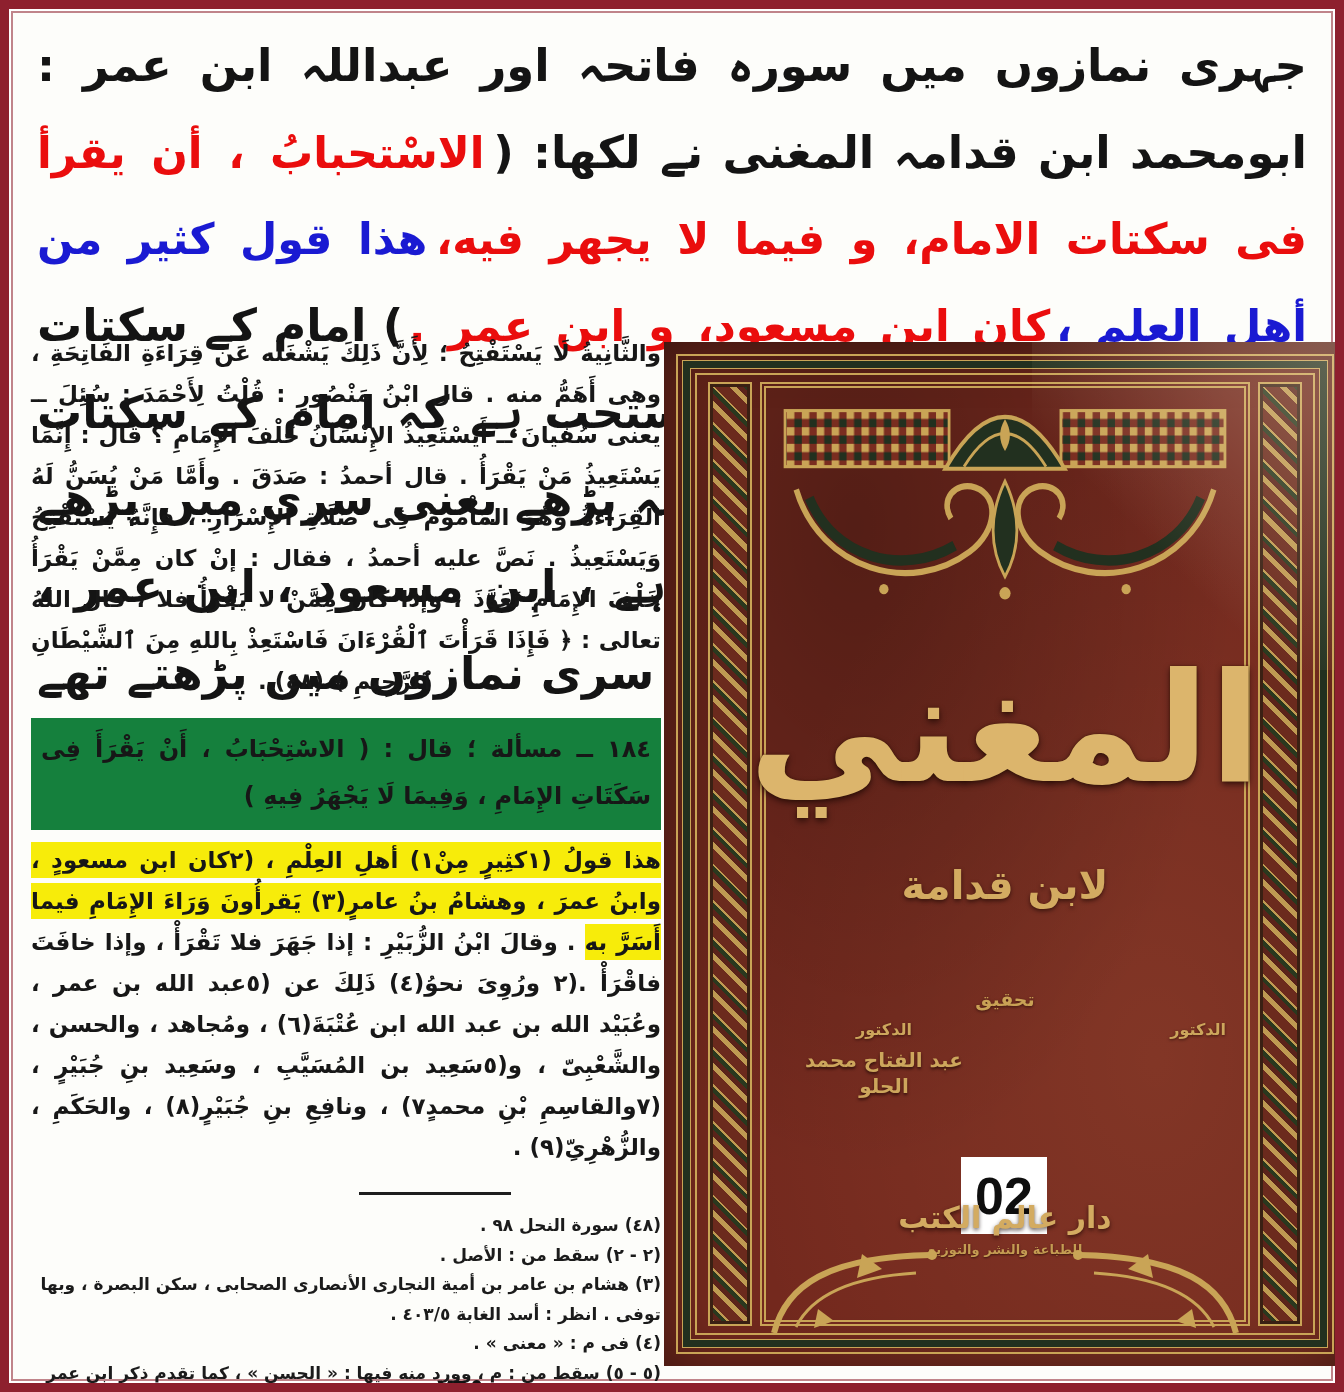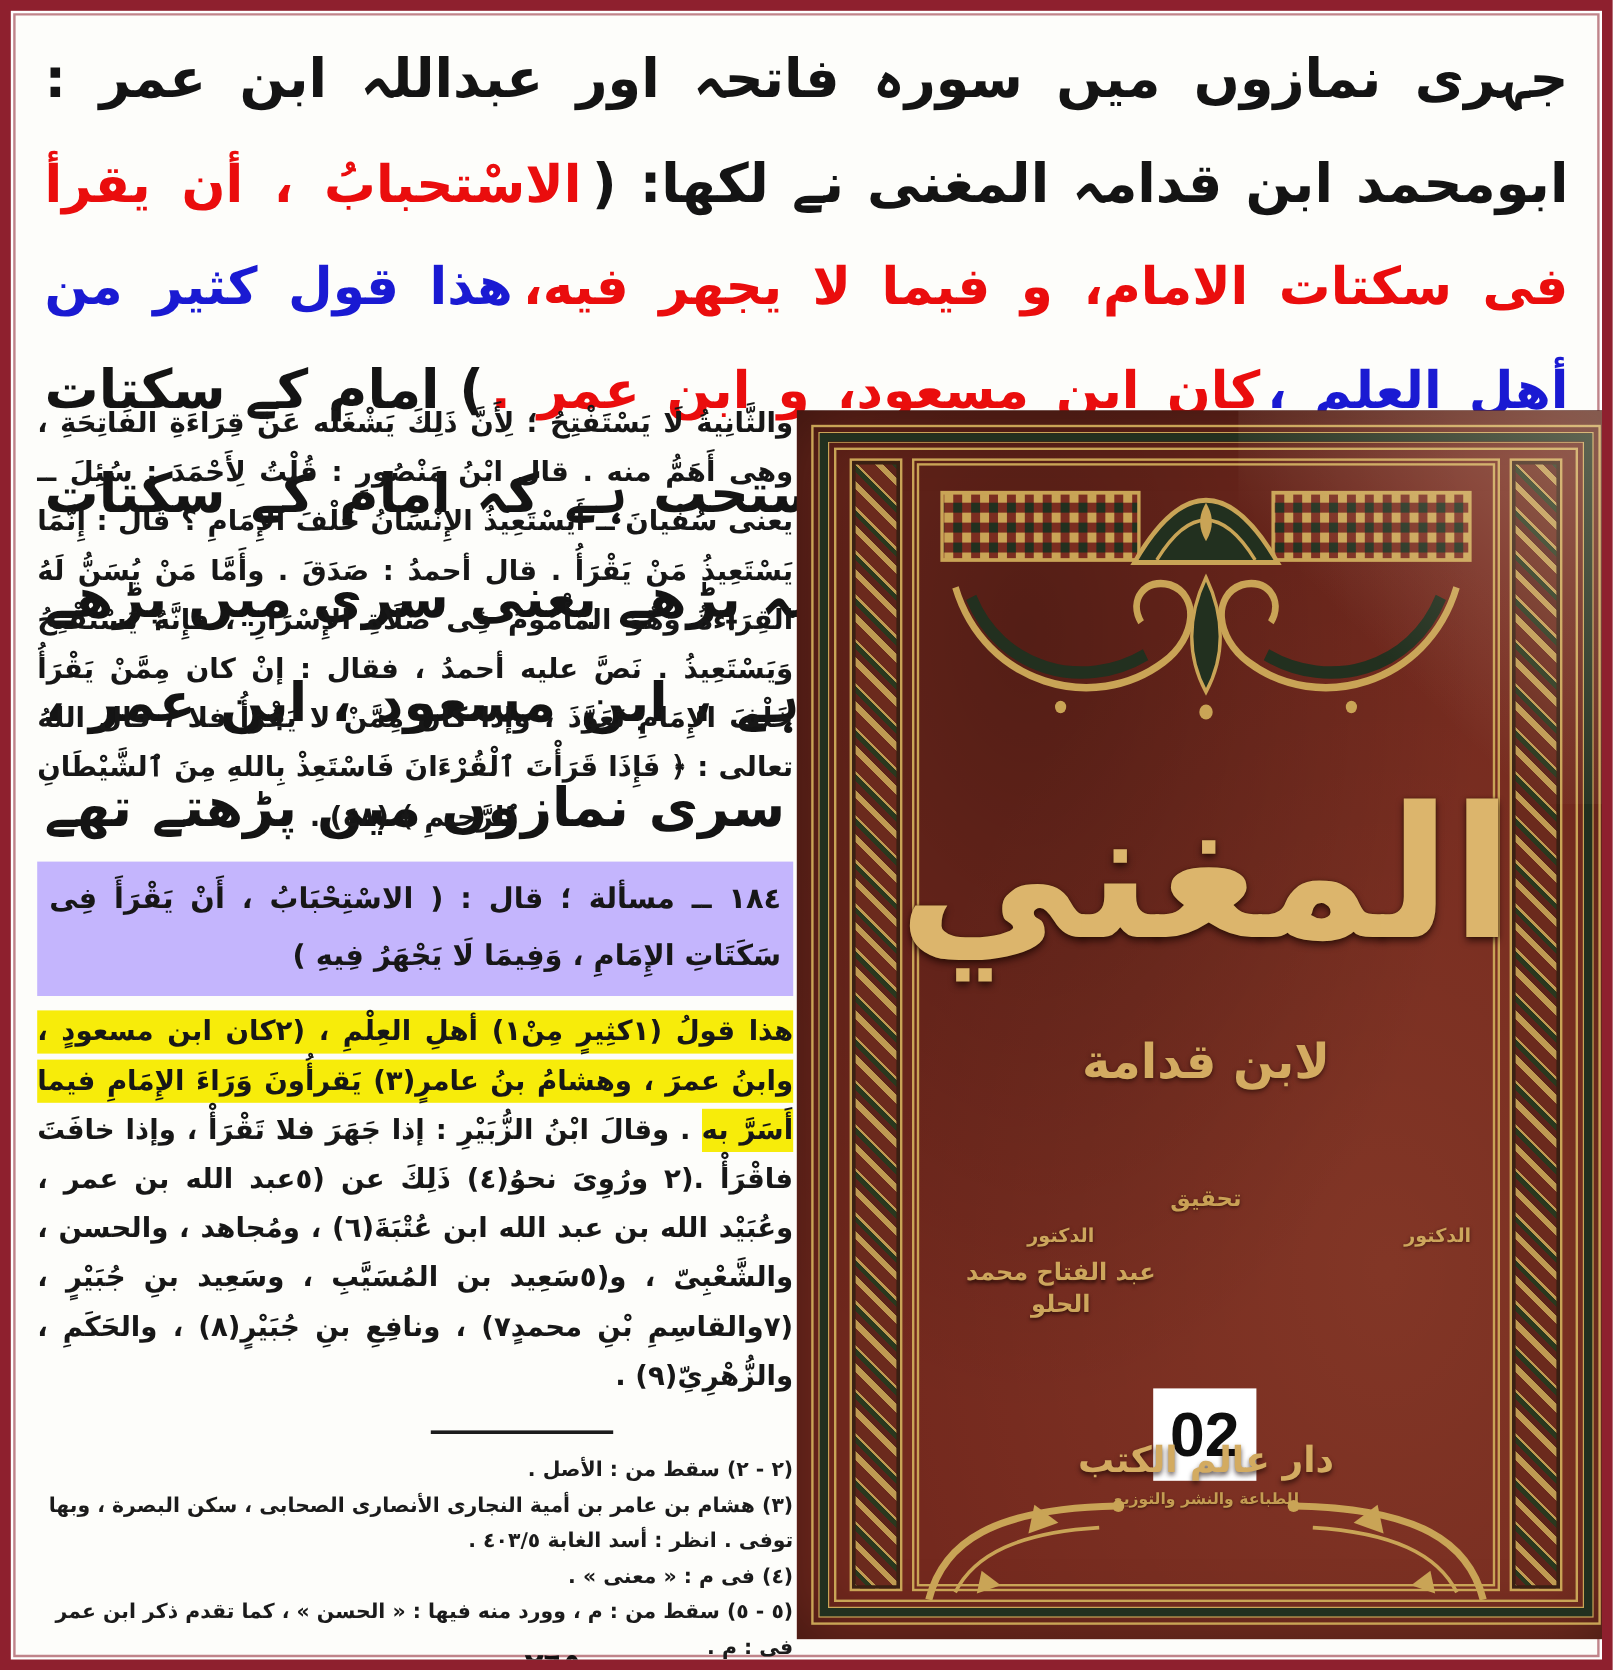--- a/index.html
+++ b/index.html
@@ -29,21 +29,21 @@
     position:absolute; left:22px; top:324px; width:630px;
     direction:rtl; color:#171717;
   }
   .para {
     font-size:23px; font-weight:700; line-height:41px;
     text-align:justify; color:#171717;
   }
   .para.p1 { text-align-last:center; }
   .masala {
     margin:16px 0 10px 0; padding:8px 10px 10px 10px;
-    background:#c4b5fd;
+    background:#15803d;
     font-size:24px; font-weight:800; line-height:47px;
     text-align:justify;
   }
   .hl {
     background:#f7ec0a; padding:5px 0;
     box-decoration-break:clone;margin-top:16px; -webkit-box-decoration-break:clone;
   }
   .fn-divider {
     width:152px; height:0; border-top:3px solid #1d1d1d;
     margin:24px 150px 16px auto;
@@ -156,20 +156,21 @@
       <span>١٨٤ ــ مسألة ؛ قال : ( الاسْتِحْبَابُ ، أَنْ يَقْرَأَ فِى سَكَتَاتِ الإِمَامِ ، وَفِيمَا لَا يَجْهَرُ فِيهِ )</span>
     </div>
 
     <div class="para">
       <span class="hl">هذا قولُ (١كثِيرٍ مِنْ١) أهلِ العِلْمِ ، (٢كان ابن مسعودٍ ، وابنُ عمرَ ، وهشامُ بنُ عامرٍ(٣) يَقرأُونَ وَرَاءَ الإِمَامِ فيما أَسَرَّ به</span><span> . وقالَ ابْنُ الزُّبَيْرِ : إذا جَهَرَ فلا تَقْرَأْ ، وإذا خافَتَ فاقْرَأْ .(٢ ورُوِىَ نحوُ(٤) ذَلِكَ عن (٥عبد الله بن عمر ، وعُبَيْد الله بن عبد الله ابن عُتْبَةَ(٦) ، ومُجاهد ، والحسن ، والشَّعْبِىّ ، و(٥سَعِيد بن المُسَيَّبِ ، وسَعِيد بنِ جُبَيْرٍ ، (٧والقاسِمِ بْنِ محمدٍ٧) ، ونافِعِ بنِ جُبَيْرٍ(٨) ، والحَكَمِ ، والزُّهْرِىِّ(٩) .</span>
     </div>
 
     <div class="fn-divider"></div>
 
     <div class="footnotes">
+      <div>(٤٨) سورة النحل ٩٨ .</div>
       <div>(٢ - ٢) سقط من : الأصل .</div>
       <div>(٣) هشام بن عامر بن أمية النجارى الأنصارى الصحابى ، سكن البصرة ، وبها توفى . انظر : أسد الغابة ٤٠٣/٥ .</div>
       <div>(٤) فى م : « معنى » .</div>
       <div>(٥ - ٥) سقط من : م ، وورد منه فيها : « الحسن » ، كما تقدم ذكر ابن عمر فى : م .</div>
 
     </div>
   </div>
 
   <div class="pagenum">٢٦٥</div>
 

